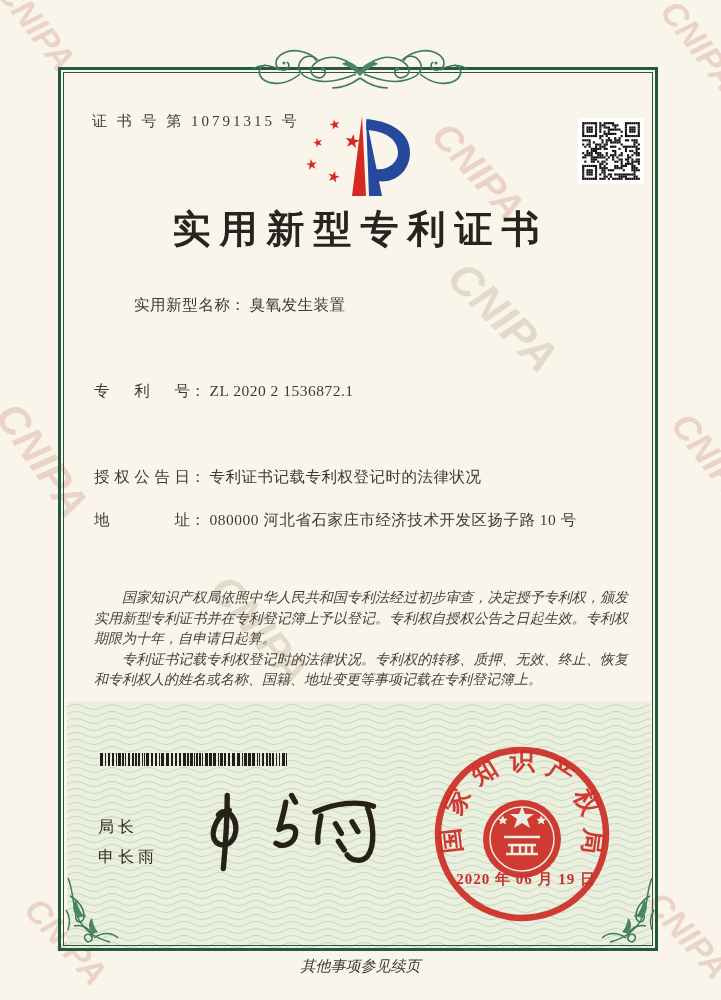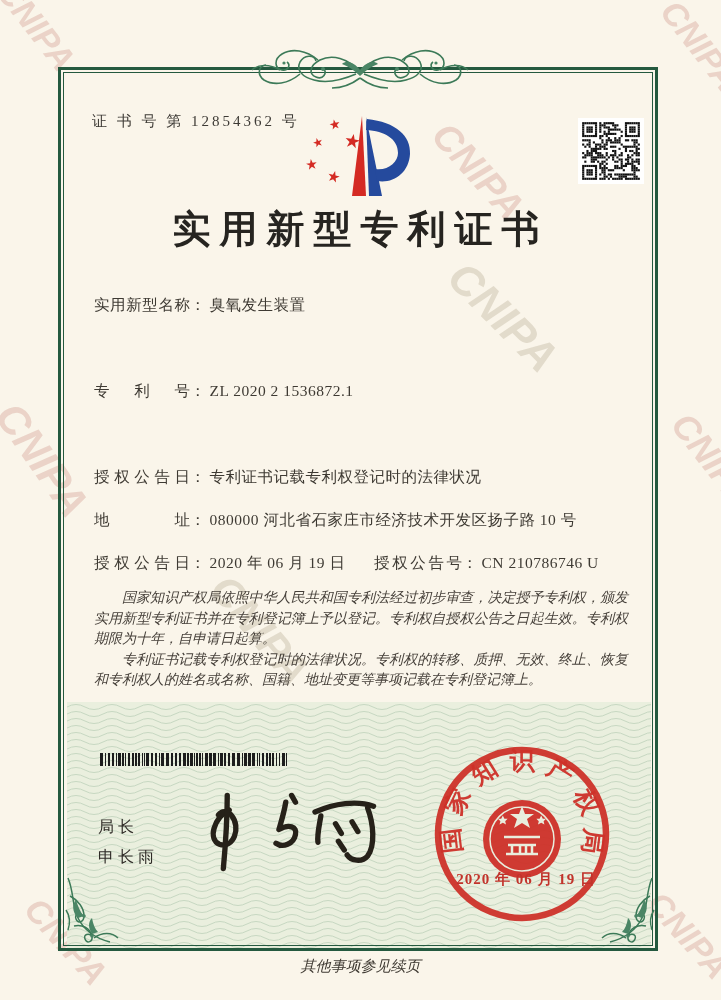--- a/index.html
+++ b/index.html
@@ -159,21 +159,21 @@
       </g>
       <g fill="#4a8565">
         <path d="M14,42 C8,36 8,28 12,24 C14,30 16,36 20,40 Z"></path>
         <path d="M28,58 C24,52 24,46 28,42 C29,48 31,53 34,56 Z"></path>
         <circle cx="20" cy="40" r="1.8"></circle>
           <circle cx="28" cy="60" r="1.8"></circle>
       </g>
     </g>
   </svg>
 
-  <div class="cert-no">证 书 号 第 12854362 号</div>
+  <div class="cert-no">证 书 号 第 10791315 号</div>
 
   <svg class="logo" width="116" height="90" viewBox="0 0 116 90">
     <g fill="#d42a23" font-family="'DejaVu Sans',sans-serif">
       <text x="30" y="18" font-size="13" transform="rotate(-12 30 18)">★</text>
       <text x="43" y="34" font-size="19" transform="rotate(10 43 34)">★</text>
       <text x="14" y="36" font-size="12" transform="rotate(-18 14 36)">★</text>
       <text x="6" y="58" font-size="14" transform="rotate(-8 6 58)">★</text>
       <text x="26" y="68" font-size="15" transform="rotate(14 26 68)">★</text>
     </g>
     <polygon points="62,4 52,84 66,84" fill="#d42a23"></polygon>
@@ -547,37 +547,31 @@
       <rect x="22" y="27" width="1" height="1" fill="#111"></rect>
       <rect x="23" y="27" width="1" height="1" fill="#111"></rect>
       <rect x="24" y="27" width="1" height="1" fill="#111"></rect>
       <rect x="25" y="27" width="1" height="1" fill="#111"></rect>
       <rect x="26" y="27" width="1" height="1" fill="#111"></rect>
       <rect x="27" y="27" width="1" height="1" fill="#111"></rect>
     </svg>
 
   <div class="title">实用新型专利证书</div>
 
-  <div class="row" style="top:295px;">
+  <div class="row" style="top:295px;margin-left:40px;">
     <span class="lbl">实用新型名称</span><span class="colon">：</span><span class="val">臭氧发生装置</span>
   </div>
   <div class="row" style="top:381px;">
     <span class="lbl">专利号</span><span class="colon">：</span><span class="val">ZL 2020 2 1536872.1</span>
   </div>
   <div class="row" style="top:467px;">
     <span class="lbl">授权公告日</span><span class="colon">：</span><span class="val">专利证书记载专利权登记时的法律状况</span>
   </div>
   <div class="row" style="top:510px;">
     <span class="lbl">地址</span><span class="colon">：</span><span class="val">080000 河北省石家庄市经济技术开发区扬子路 10 号</span>
-  </div>
-  <div class="row" style="top:553px;">
-    <span class="lbl">授权公告日</span><span class="colon">：</span><span class="val">2020 年 06 月 19 日</span>
-    <span class="pair2">
-      <span class="lbl2">授权公告号</span><span class="colon">：</span><span class="val">CN 210786746 U</span>
-    </span>
   </div>
 
   <div class="paras">
     <p>国家知识产权局依照中华人民共和国专利法经过初步审查，决定授予专利权，颁发实用新型专利证书并在专利登记簿上予以登记。专利权自授权公告之日起生效。专利权期限为十年，自申请日起算。</p>
     <p>专利证书记载专利权登记时的法律状况。专利权的转移、质押、无效、终止、恢复和专利权人的姓名或名称、国籍、地址变更等事项记载在专利登记簿上。</p>
   </div>
 
   <div class="barcode" id="barcode"><i style="width:3px"></i><u style="width:2px"></u><i style="width:1px"></i><u style="width:2px"></u><i style="width:2px"></i><u style="width:2px"></u><i style="width:2px"></i><u style="width:2px"></u><i style="width:1px"></i><u style="width:1px"></u><i style="width:3px"></i><u style="width:1px"></u><i style="width:2px"></i><u style="width:1px"></u><i style="width:1px"></i><u style="width:2px"></u><i style="width:2px"></i><u style="width:2px"></u><i style="width:2px"></i><u style="width:1px"></u><i style="width:2px"></i><u style="width:1px"></u><i style="width:2px"></i><u style="width:2px"></u><i style="width:1px"></i><u style="width:1px"></u><i style="width:1px"></i><u style="width:1px"></u><i style="width:3px"></i><u style="width:2px"></u><i style="width:2px"></i><u style="width:2px"></u><i style="width:2px"></i><u style="width:2px"></u><i style="width:1px"></i><u style="width:1px"></u><i style="width:3px"></i><u style="width:2px"></u><i style="width:3px"></i><u style="width:2px"></u><i style="width:2px"></i><u style="width:2px"></u><i style="width:2px"></i><u style="width:2px"></u><i style="width:2px"></i><u style="width:2px"></u><i style="width:3px"></i><u style="width:1px"></u><i style="width:2px"></i><u style="width:1px"></u><i style="width:3px"></i><u style="width:1px"></u><i style="width:1px"></i><u style="width:1px"></u><i style="width:2px"></i><u style="width:1px"></u><i style="width:2px"></i><u style="width:1px"></u><i style="width:1px"></i><u style="width:2px"></u><i style="width:3px"></i><u style="width:1px"></u><i style="width:3px"></i><u style="width:1px"></u><i style="width:3px"></i><u style="width:2px"></u><i style="width:1px"></i><u style="width:1px"></u><i style="width:3px"></i><u style="width:1px"></u><i style="width:2px"></i><u style="width:2px"></u><i style="width:2px"></i><u style="width:2px"></u><i style="width:3px"></i><u style="width:2px"></u><i style="width:3px"></i><u style="width:2px"></u><i style="width:1px"></i><u style="width:1px"></u><i style="width:3px"></i><u style="width:1px"></u><i style="width:3px"></i><u style="width:1px"></u><i style="width:3px"></i><u style="width:2px"></u><i style="width:1px"></i><u style="width:1px"></u><i style="width:1px"></i><u style="width:2px"></u><i style="width:2px"></i><u style="width:2px"></u><i style="width:2px"></i><u style="width:1px"></u><i style="width:2px"></i><u style="width:1px"></u><i style="width:2px"></i><u style="width:2px"></u><i style="width:1px"></i><u style="width:2px"></u><i style="width:1px"></i><u style="width:2px"></u><i style="width:3px"></i><u style="width:1px"></u><i style="width:1px"></i><u style="width:2px"></u></div>
 
   <div class="signer">

